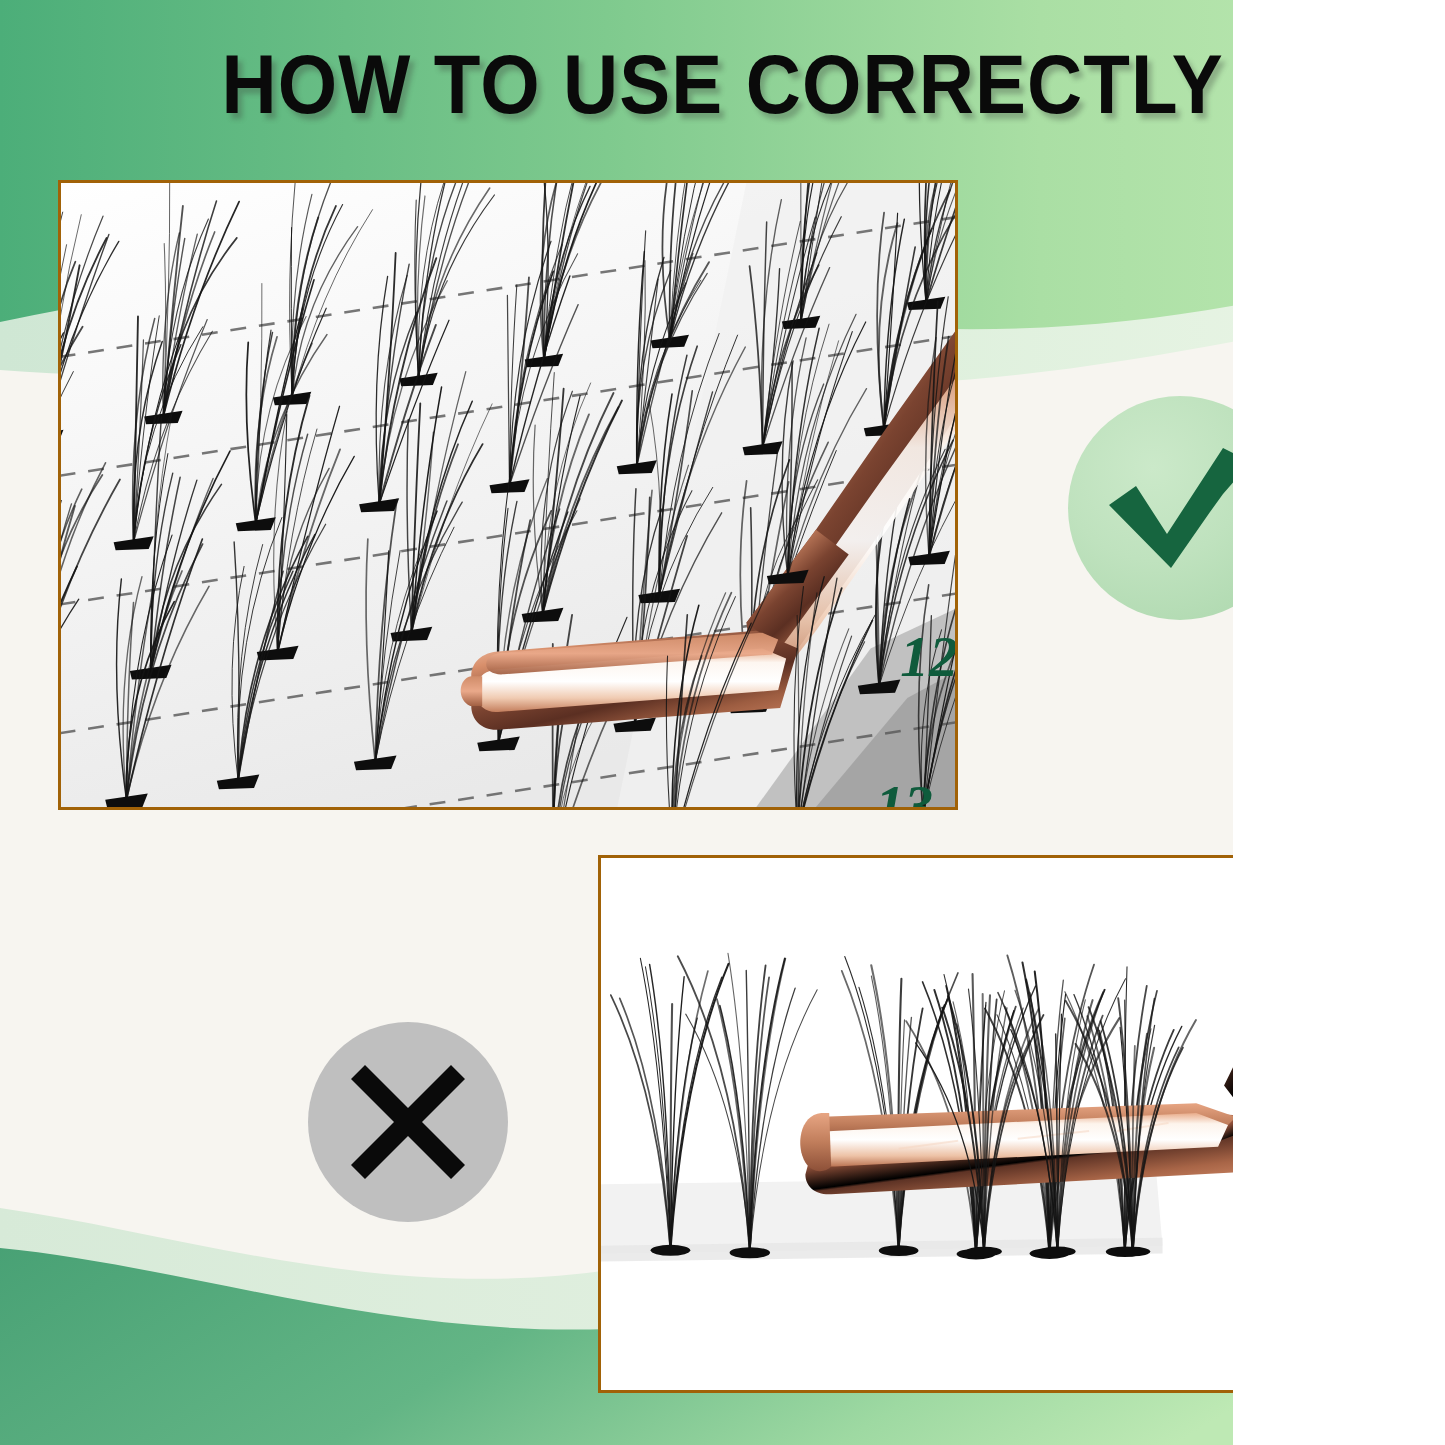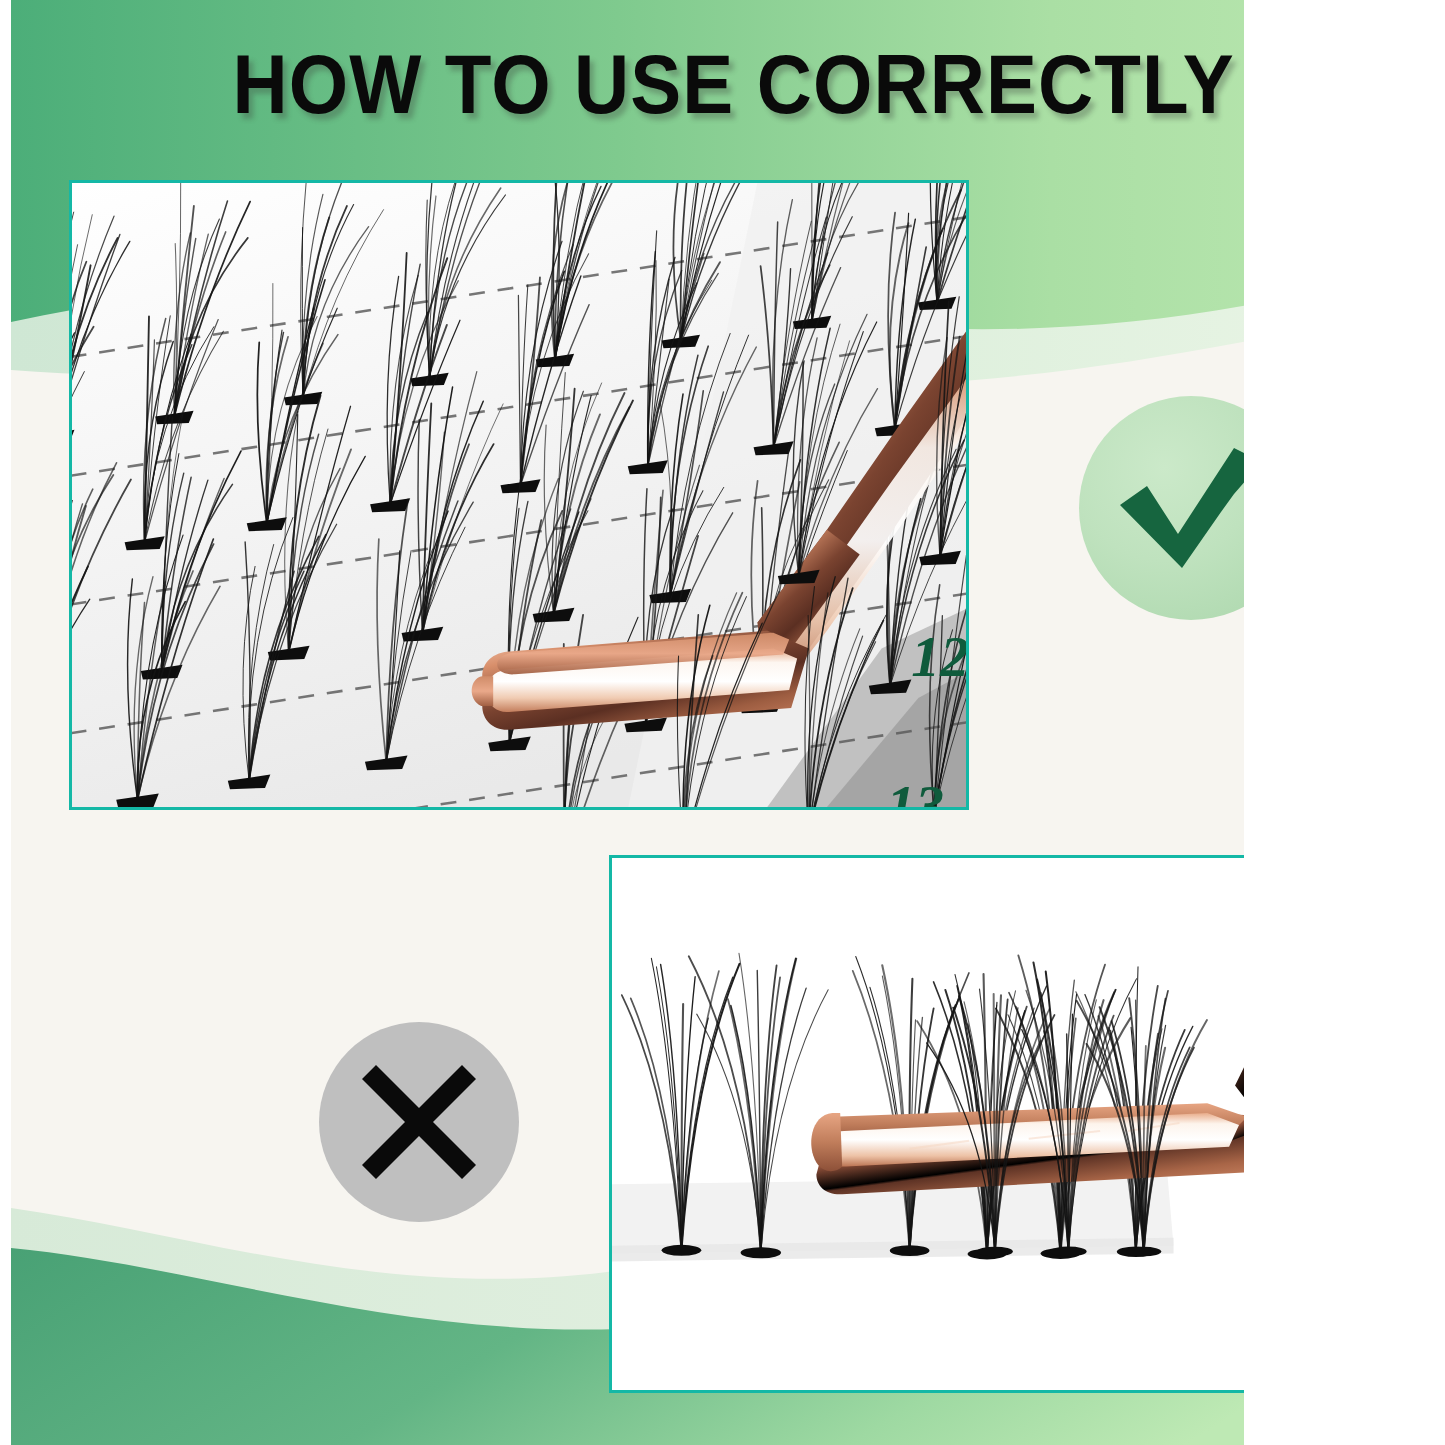--- a/index.html
+++ b/index.html
@@ -11,21 +11,20 @@
   body {
     font-family: "Liberation Sans", sans-serif;
   }
 
   #infographic {
     position: relative;
     width: 1233px;
     height: 1445px;
     overflow: hidden;
     background: #f97316;
-    margin-left: 11px;
   }
 
   
   .bg-layer {
     position: absolute;
     inset: 0;
     width: 1445px;
     height: 1445px;
     pointer-events: none;
   }
@@ -49,21 +48,21 @@
     color: #0a0a0a;
     transform: scaleX(0.92);
     transform-origin: center;
     text-shadow: 5px 6px 6px rgba(60,70,60,0.33);
     white-space: nowrap;
   }
 
   
   .photo-frame {
     position: absolute;
-    border: 3px solid #14b8a6;
+    border: 3px solid #a16207;
     background: #ffffff;
     overflow: hidden;
     z-index: 4;
     box-sizing: border-box;
   }
   #photo-correct {
     left: 58px;
     top: 180px;
     width: 900px;
     height: 630px;

